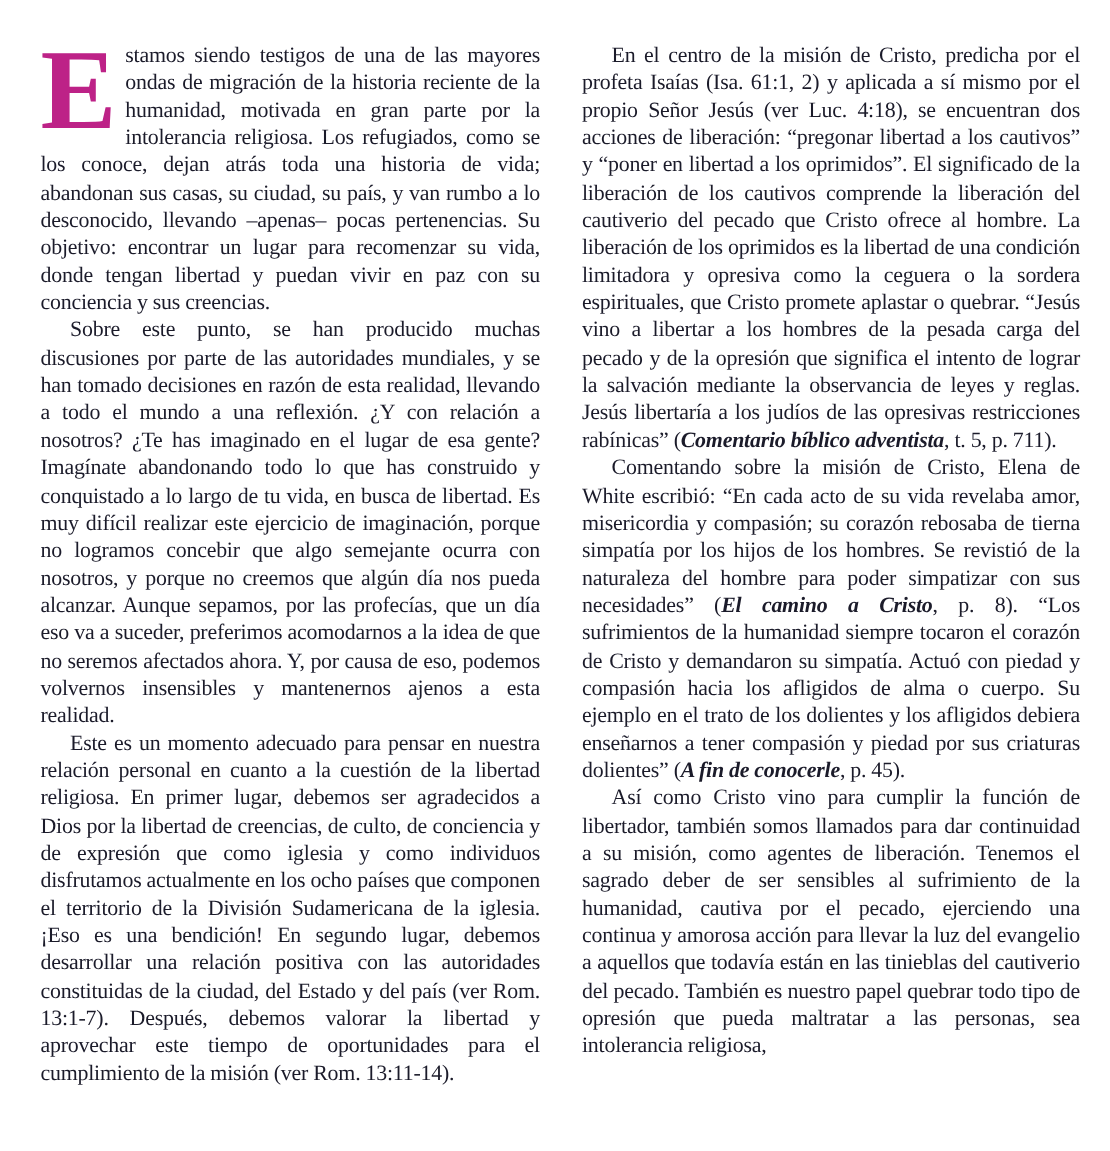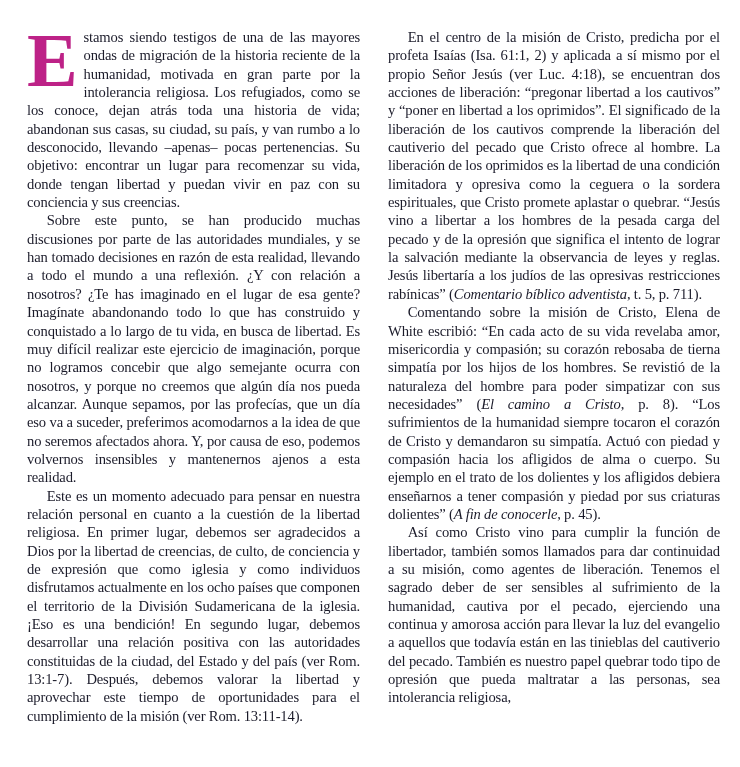--- a/index.html
+++ b/index.html
@@ -76,20 +76,21 @@
     line-height: 0.78;
     margin: 3px 6px -4px 0;
     padding: 0;
     height: 64px;
     display: block;
     overflow: hidden;
   }
 
   .cite {
     font-style: italic;
+    font-weight: bold;
   }
 </style>
 </head>
 <body>
 
 <div class="page">
   <div class="columns">
 
     <div class="column column-left">
 

